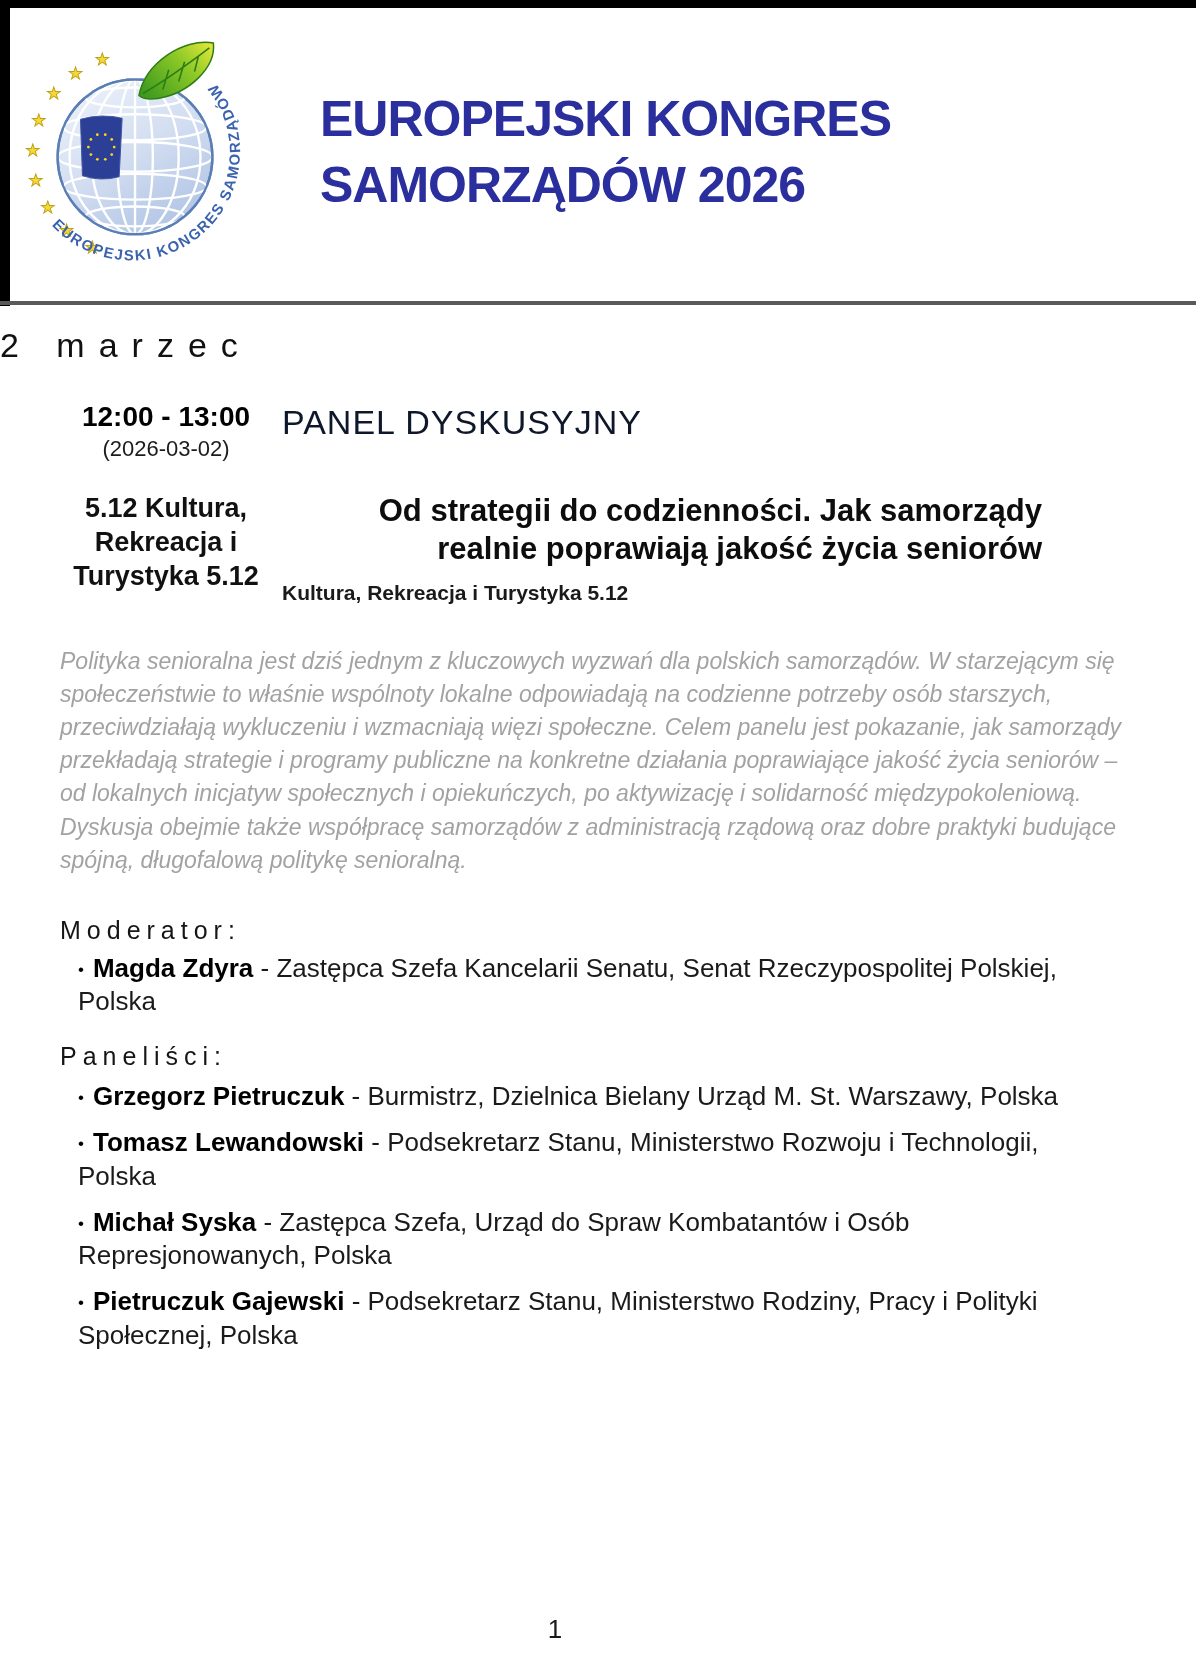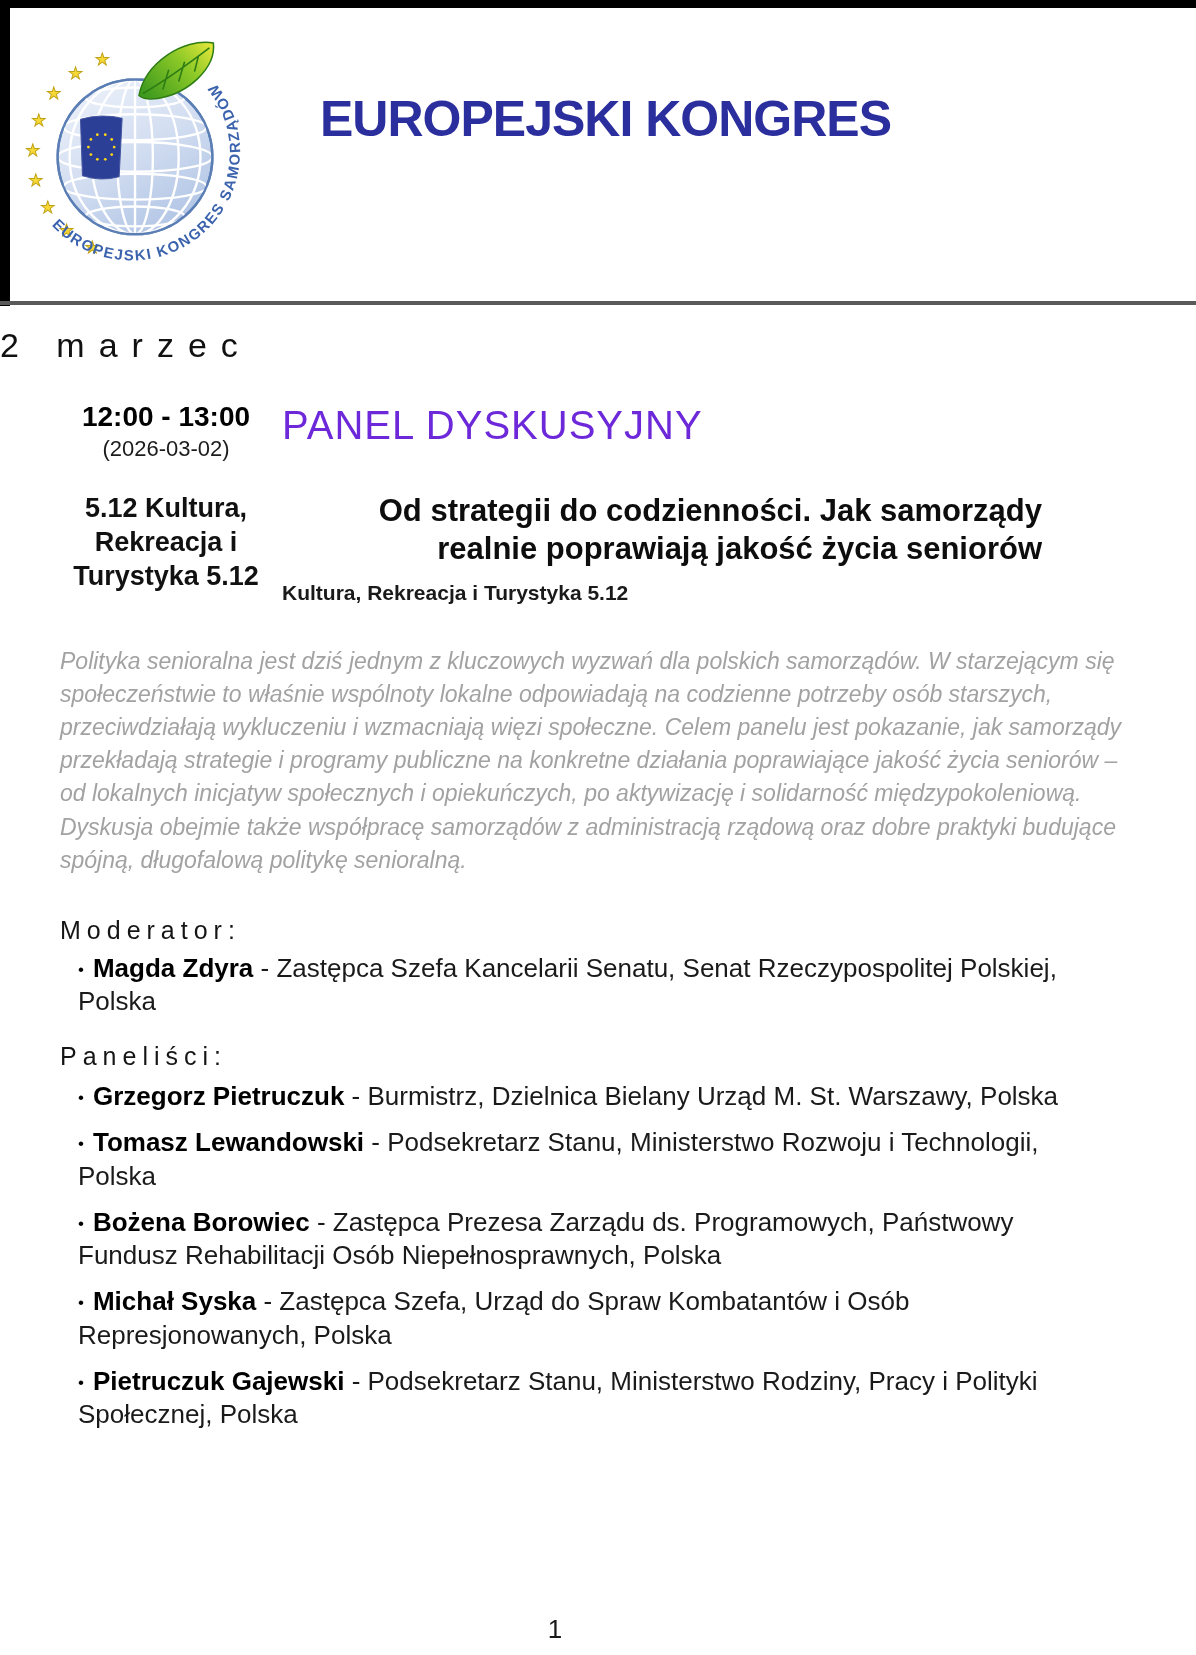--- a/index.html
+++ b/index.html
@@ -27,21 +27,21 @@
     position:absolute; left:0; top:326px; width:1120px; 
     font-size:34px; font-weight:400; letter-spacing:14px; color:#111;
   }
 
   .session { position:absolute; left:60px; top:401px; width:1076px; }
   .session-row { display:flex; gap:10px; }
   .col-left { width:212px; flex:0 0 212px; text-align:center; }
   .col-right { flex:1; }
   .time { font-size:28px; font-weight:bold; color:#000; }
   .time-date { font-size:22px; color:#1c1c1c; margin-top:3px; }
-  .session-type { font-size:40px; color:#6d28d9; letter-spacing:1px; margin-top:2px; }
+  .session-type { font-size:34px; color:#0f172a; letter-spacing:1px; margin-top:2px; }
   .row2 { margin-top:30px; }
   .track { font-size:27px; font-weight:bold; line-height:1.25; padding:0 6px; }
   .session-title { font-size:31px; font-weight:bold; line-height:1.24; max-width:760px; color:#0d0d0d;text-align:right; }
   .session-subtitle { font-size:21px; font-weight:bold; margin-top:12px; color:#1a1a1a; }
 
   .description {
     position:absolute; left:60px; top:645px; width:1078px;
     font-style:italic; font-size:23px; line-height:1.44; color:#a2a2a2;
   }
 
@@ -132,20 +132,21 @@
       <path d="M 126 66 C 150 52, 172 36, 193 20 M 146 62 L 152 42 M 162 54 L 168 34 M 178 44 L 182 28" fill="none" stroke="#2e7d14" stroke-width="1.6"></path>
     </g>
 
     <text font-family="Liberation Sans, sans-serif" font-size="15" font-weight="bold" fill="#3b63ad" letter-spacing="1.5">
       <textPath href="#arcPath" startOffset="0" textLength="338">EUROPEJSKI KONGRES SAMORZĄDÓW</textPath>
     </text>
   </svg>
 
   <div class="masthead">
     <div>EUROPEJSKI KONGRES</div>
+    <div>SAMORZĄDÓW 2026</div>
   </div>
 
   <div class="rule"></div>
 
   <div class="date-heading">2 marzec</div>
 
   <div class="session">
     <div class="session-row">
       <div class="col-left">
         <div class="time">12:00 - 13:00</div>
@@ -170,19 +171,18 @@
 
   <div class="section-label moderator-label">Moderator:</div>
   <ul class="people moderator-list">
     <li><span class="bullet">•</span><span class="p-name">Magda Zdyra</span><span class="p-role"> - Zastępca Szefa Kancelarii Senatu, Senat Rzeczypospolitej Polskiej, Polska</span></li>
   </ul>
 
   <div class="section-label panelists-label">Paneliści:</div>
   <ul class="people panelists-list">
     <li><span class="bullet">•</span><span class="p-name">Grzegorz Pietruczuk</span><span class="p-role"> - Burmistrz, Dzielnica Bielany Urząd M. St. Warszawy, Polska</span></li>
     <li><span class="bullet">•</span><span class="p-name">Tomasz Lewandowski</span><span class="p-role"> - Podsekretarz Stanu, Ministerstwo Rozwoju i Technologii, Polska</span></li>
-    <li><span class="bullet">•</span><span class="p-name">Bożena Borowiec</span><span class="p-role"> - Zastępca Prezesa Zarządu ds. Programowych, Państwowy Fundusz Rehabilitacji Osób Niepełnosprawnych, Polska</span></li>
     <li><span class="bullet">•</span><span class="p-name">Michał Syska</span><span class="p-role"> - Zastępca Szefa, Urząd do Spraw Kombatantów i Osób Represjonowanych, Polska</span></li>
     <li><span class="bullet">•</span><span class="p-name">Pietruczuk Gajewski</span><span class="p-role"> - Podsekretarz Stanu, Ministerstwo Rodziny, Pracy i Polityki Społecznej, Polska</span></li>
   </ul>
 
   <div class="page-number">1</div>
 </div>
 
 </body></html>

